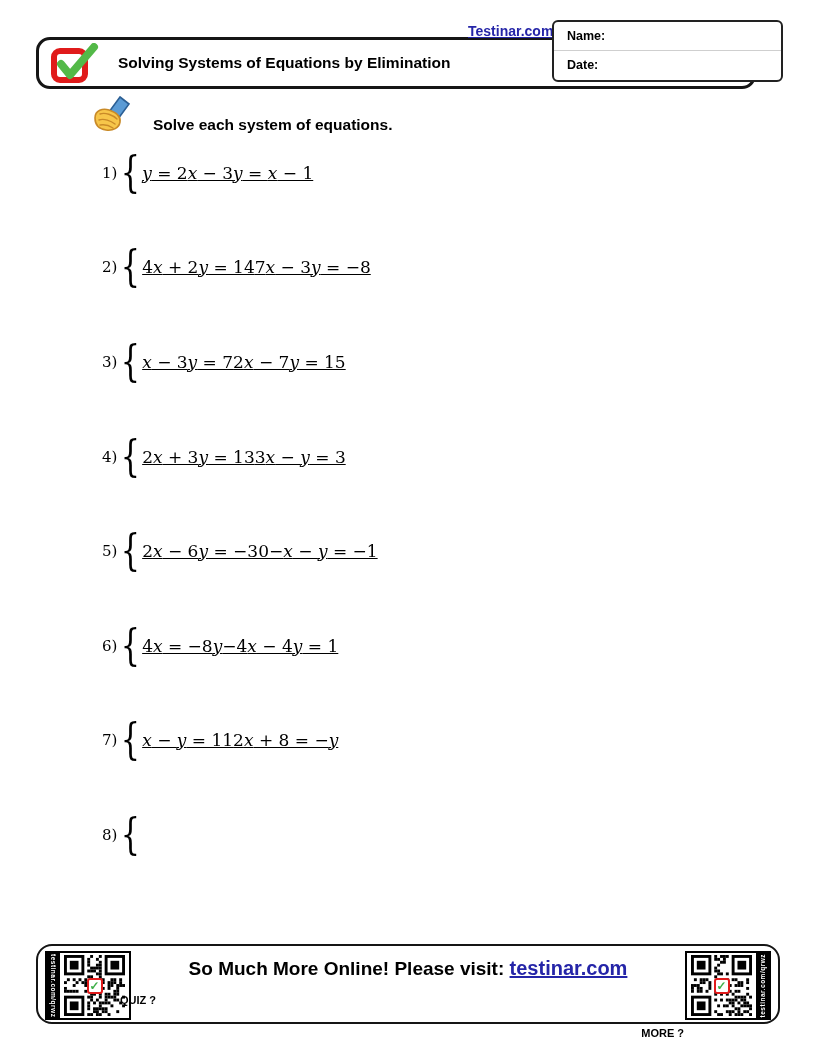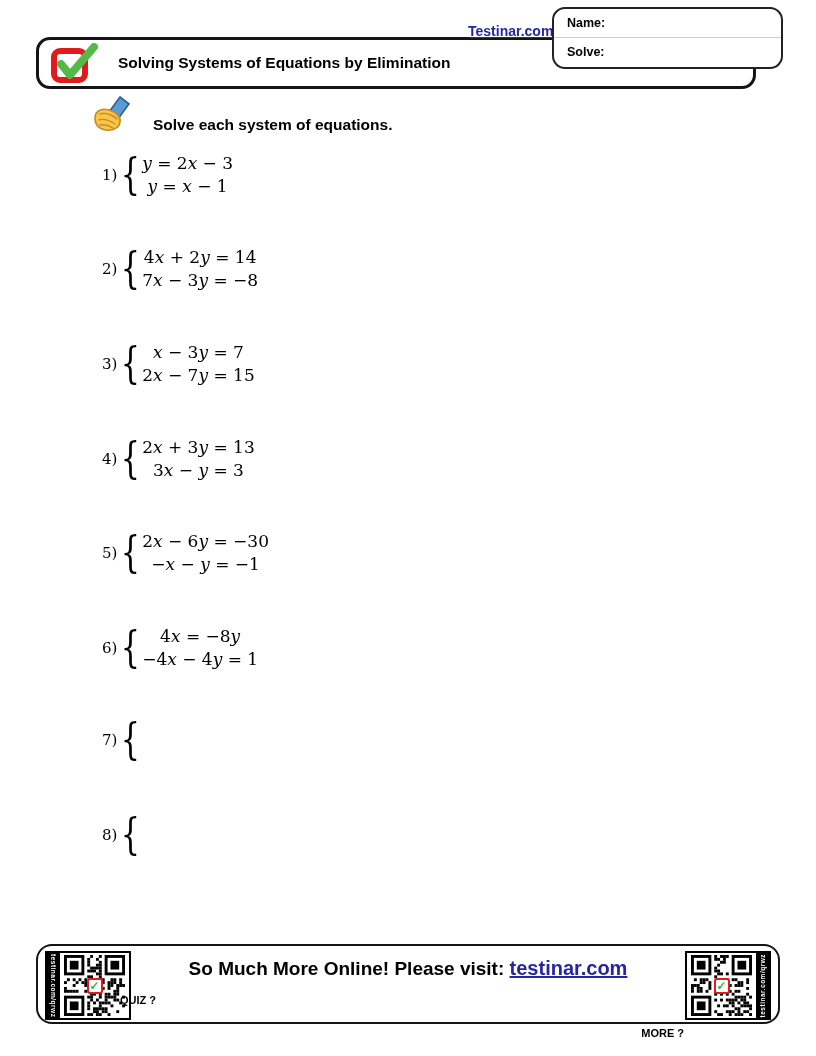--- a/index.html
+++ b/index.html
@@ -6,35 +6,35 @@
   html,body { width:816px; height:1056px; background:#ffffff; font-family:"Liberation Sans", sans-serif; position:relative; overflow:hidden; }
 
   
   .header-box { position:absolute; left:36px; top:37px; width:720px; height:52px;
                 border:3px solid #151515; border-radius:14px; background:#fff; }
   .logo-badge { position:absolute; left:50px; top:43px; width:52px; height:44px; }
   .header-title { position:absolute; left:118px; top:37px; height:48px; line-height:52px;
                   font-size:15.5px; font-weight:bold; color:#000; }
   .top-site-link { position:absolute; left:468px; top:23px; font-size:14px; font-weight:bold;
                    color:#2525a8; text-decoration:underline; cursor:pointer; }
-  .name-date-box { position:absolute; left:552px; top:7px; width:231px; height:62px;
-                   background:#fff; border:2.5px solid #222; border-radius:13px; z-index:3; overflow:hidden; }
+  .name-date-box { position:absolute; left:552px; top:20px; width:231px; height:62px;
+                   background:#fff; border:2.5px solid #222; border-radius:6px; z-index:3; overflow:hidden; }
   .nd-row { height:29px; padding:7px 0 0 13px; font-size:12.5px; font-weight:bold; color:#000; }
   .nd-row.first { border-bottom:1.5px solid #cfcfcf; }
 
   
   .instruction { position:absolute; left:93px; top:96px; display:flex; align-items:flex-end; gap:16px; }
   .instruction-text { font-size:15.5px; font-weight:bold; color:#000; padding-bottom:4px; }
 
   
   .problem { position:absolute; left:102px; display:flex; align-items:center; }
   .pnum { font-family:"DejaVu Serif", serif; font-size:15px; color:#000; margin-right:3px; }
   .brace { font-family:"DejaVu Serif", serif; font-size:42px; font-weight:normal; color:#000;
            display:inline-block; transform:scaleX(0.72); line-height:1; margin:0 -2px 0 -3px; }
-  .eqs { display:flex; flex-direction:column; align-items:center; }
+  .eqs { display:flex; flex-direction:row; align-items:flex-start;text-decoration:underline; }
   .eq { font-family:"DejaVu Serif", serif; font-size:17px; line-height:23px; color:#000; white-space:pre; }
   .eq i { font-style:italic; }
 
   
   .footer-box { position:absolute; left:36px; top:944px; width:744px; height:80px;
                 border:2.5px solid #151515; border-radius:16px; background:#fff; }
   .footer-center { position:absolute; left:0; right:0; top:11px; text-align:center;
                    font-size:19px; font-weight:bold; color:#000; }
   .footer-link { font-size:20px; font-weight:bold; color:#2525a8; text-decoration:underline; cursor:pointer; }
   .corner-label { position:absolute; font-size:11px; font-weight:bold; color:#000; }
@@ -64,21 +64,21 @@
     <path d="M11 21 L20 32 L44 4" fill="none" stroke="#53b948" stroke-width="8" stroke-linecap="round" stroke-linejoin="round"></path>
   </svg>
 </div>
 
 <div class="header-title">Solving Systems of Equations by Elimination</div>
 
 <a class="top-site-link">Testinar.com</a>
 
 <div class="name-date-box">
   <div class="nd-row first">Name:</div>
-  <div class="nd-row">Solve:</div>
+  <div class="nd-row">Date:</div>
 </div>
 
 <div class="instruction">
   <span>
     <svg width="44" height="38" viewBox="0 0 44 38">
       <g stroke="#2c5f94" stroke-width="1.6" fill="#5b9bd5">
         <path d="M27 1 L36 8 L22 27 L13 20 Z"></path>
       </g>
       <path d="M22 27 L13 20 L16 30 Z" fill="#3a67a5"></path>
       <path d="M2 22 C2 14 10 12 16 14 C22 16 28 20 27 26 C26 32 20 35 13 34 C6 33 2 29 2 22 Z" fill="#f7c64a" stroke="#c98a28" stroke-width="1.6"></path>
@@ -138,20 +138,24 @@
   <span class="brace">{</span>
   <span class="eqs">
       <span class="eq">4<i>x</i> = −8<i>y</i></span>
       <span class="eq">−4<i>x</i> − 4<i>y</i> = 1</span>
     </span>
 </div>
 
 <div class="problem" style="top:719px">
   <span class="pnum">7)</span>
   <span class="brace">{</span>
+  <span class="eqs">
+      <span class="eq"><i>x</i> − <i>y</i> = 11</span>
+      <span class="eq">2<i>x</i> + 8 = −<i>y</i></span>
+    </span>
 </div>
 
 <div class="problem" style="top:814px">
   <span class="pnum">8)</span>
   <span class="brace">{</span>
 </div>
 
 <div class="footer-box">
 
   <div class="qr-unit left">

